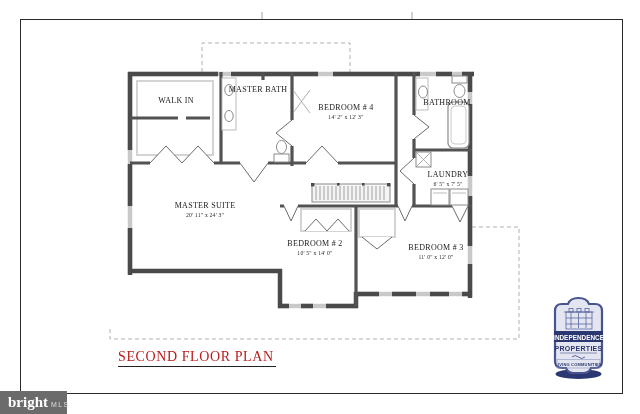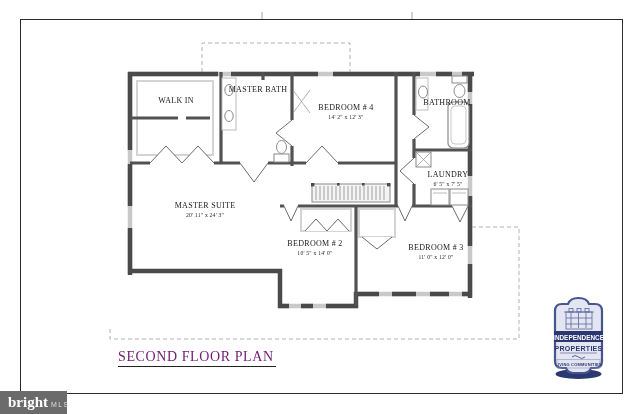--- a/index.html
+++ b/index.html
@@ -15,21 +15,21 @@
   .room-name{
     font-family:"Liberation Serif", serif;font-size:8px;fill:#1a1a1a;
     letter-spacing:.3px;text-anchor:middle;
   }
   .room-dims{
     font-family:"Liberation Serif", serif;font-size:5.7px;fill:#2a2a2a;
     letter-spacing:.2px;text-anchor:middle;
   }
   .plan-title{
     position:absolute;left:118px;top:349px;
-    font-family:"Liberation Serif", serif;font-size:14px;color:#701a75;
+    font-family:"Liberation Serif", serif;font-size:14px;color:#b91c1c;
     letter-spacing:.6px;border-bottom:1.2px solid #222;padding:0 2px 1px 0;
     white-space:nowrap;
   }
   .mls-watermark{
     position:absolute;left:0;top:391px;width:67px;height:23px;
     background:#6b6b6b;display:flex;align-items:baseline;
     padding-left:8px;box-sizing:border-box;
   }
   .mls-brand{
     font-family:"Liberation Serif", serif;font-size:15px;font-weight:600;

